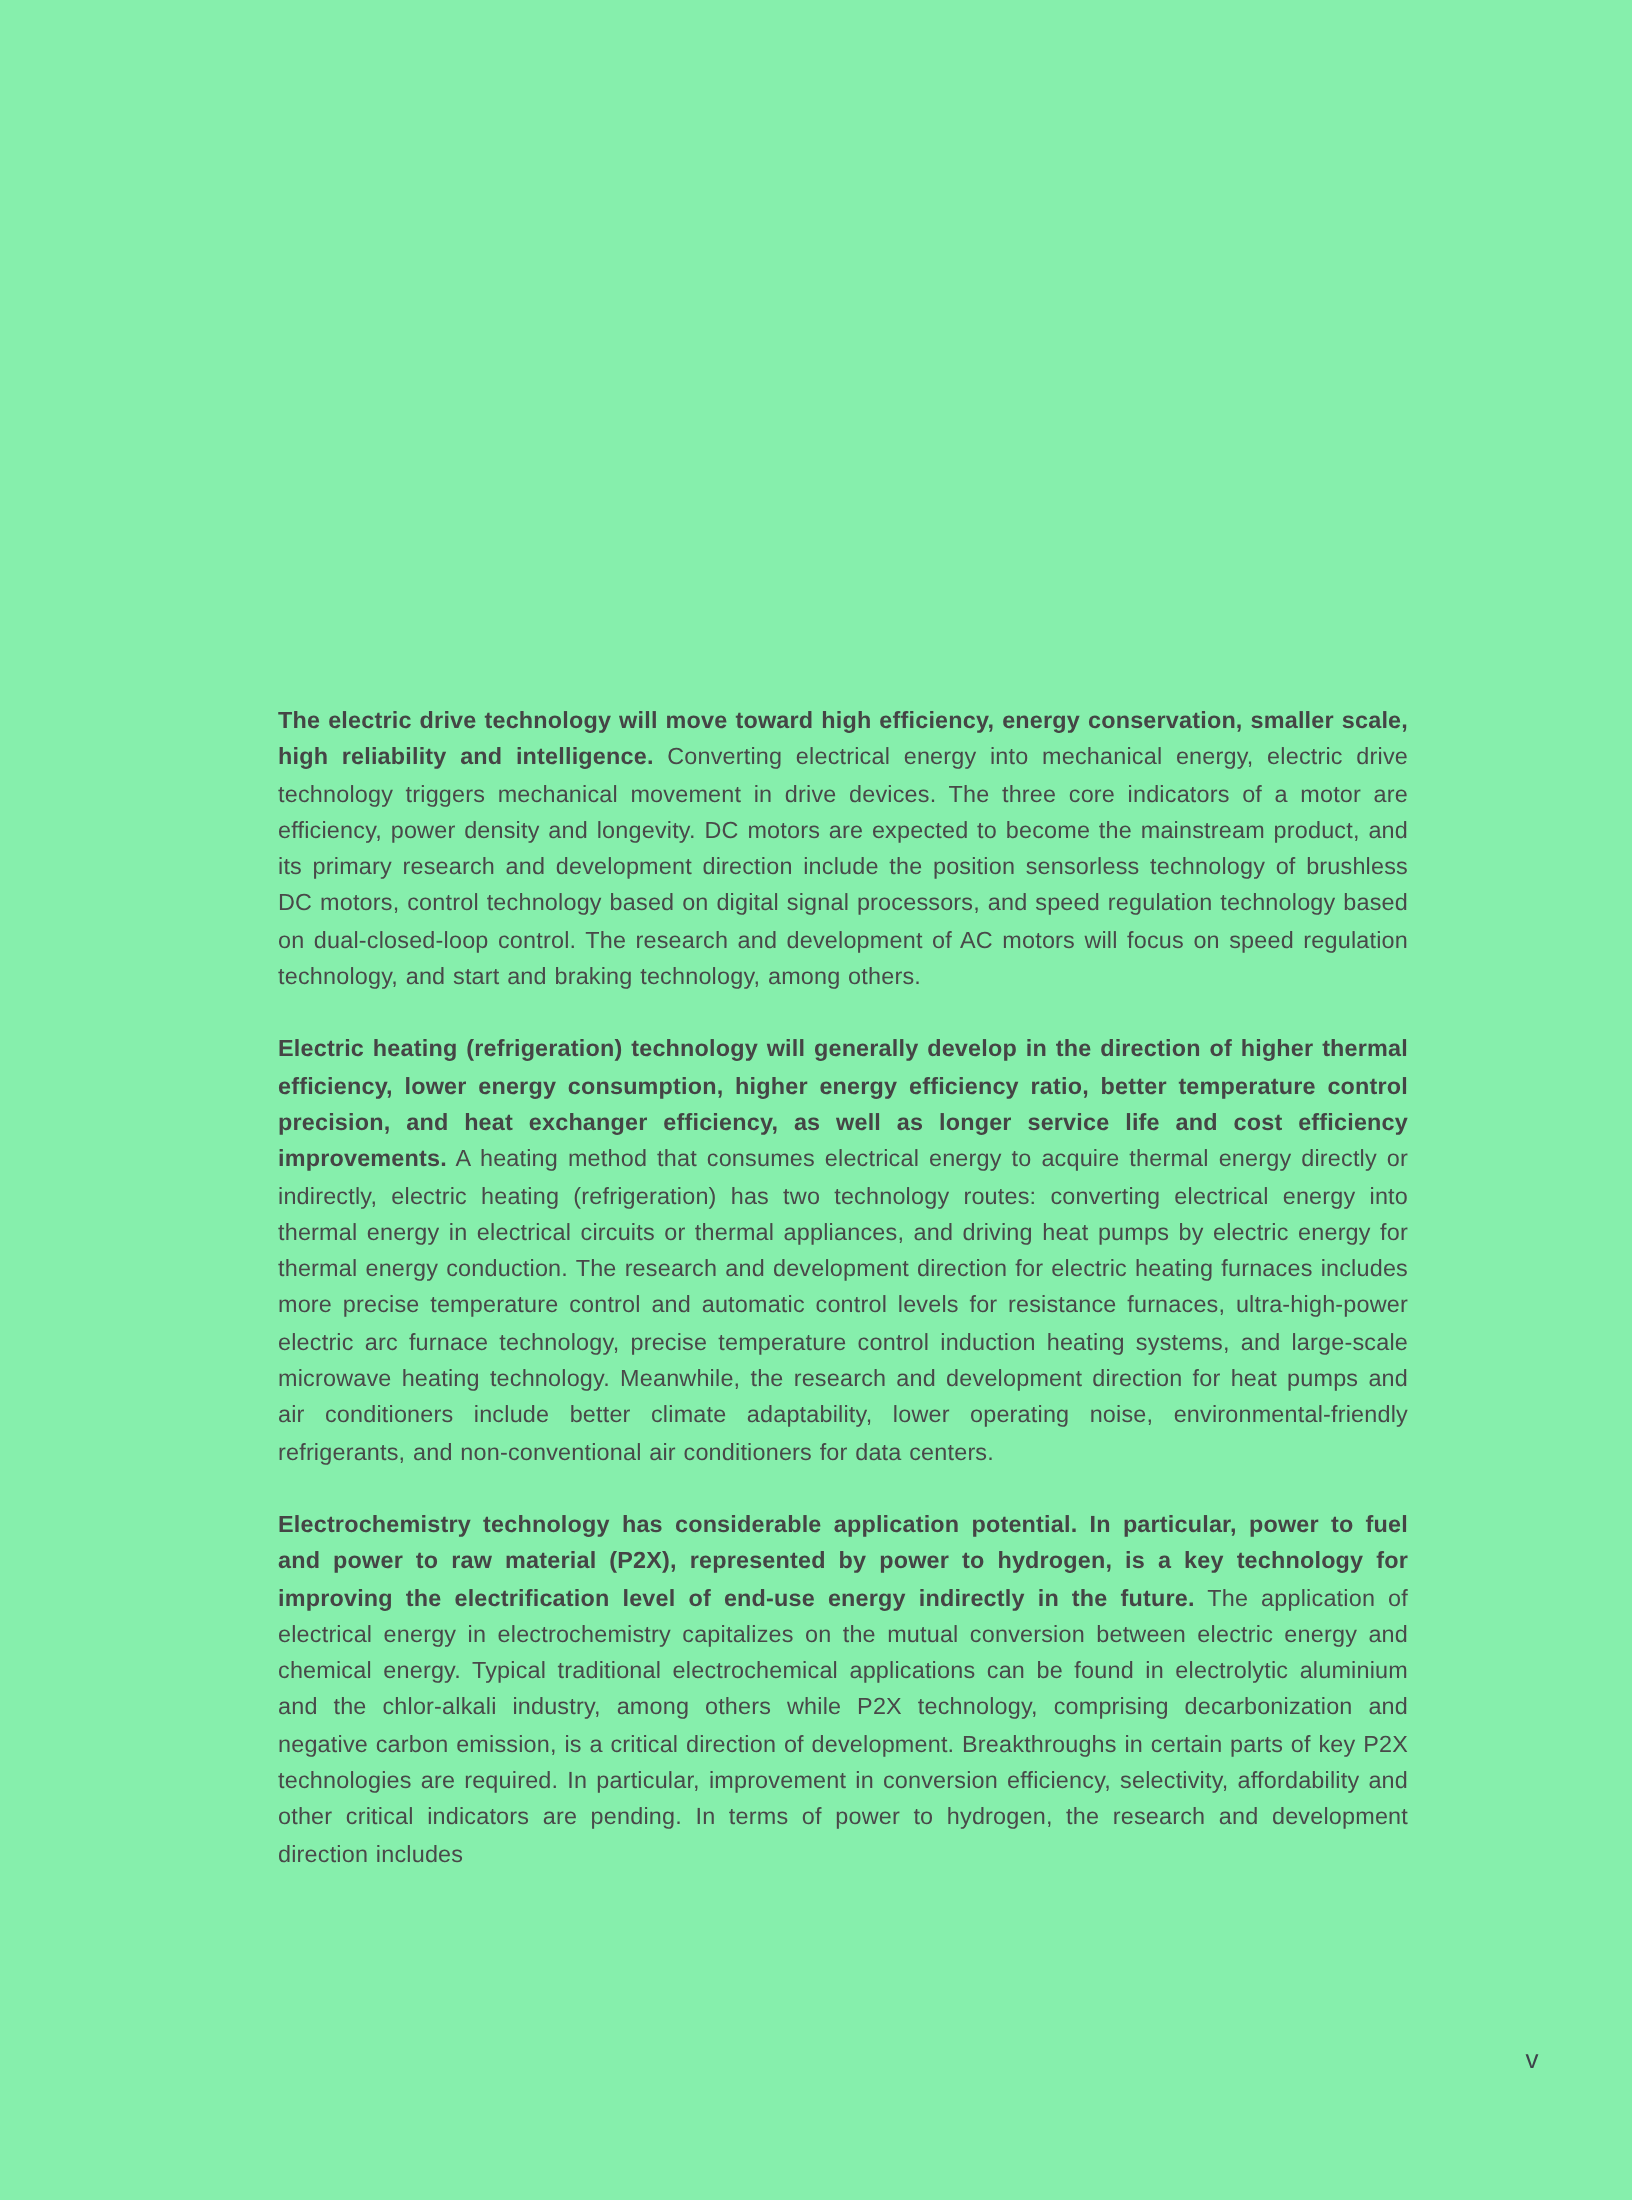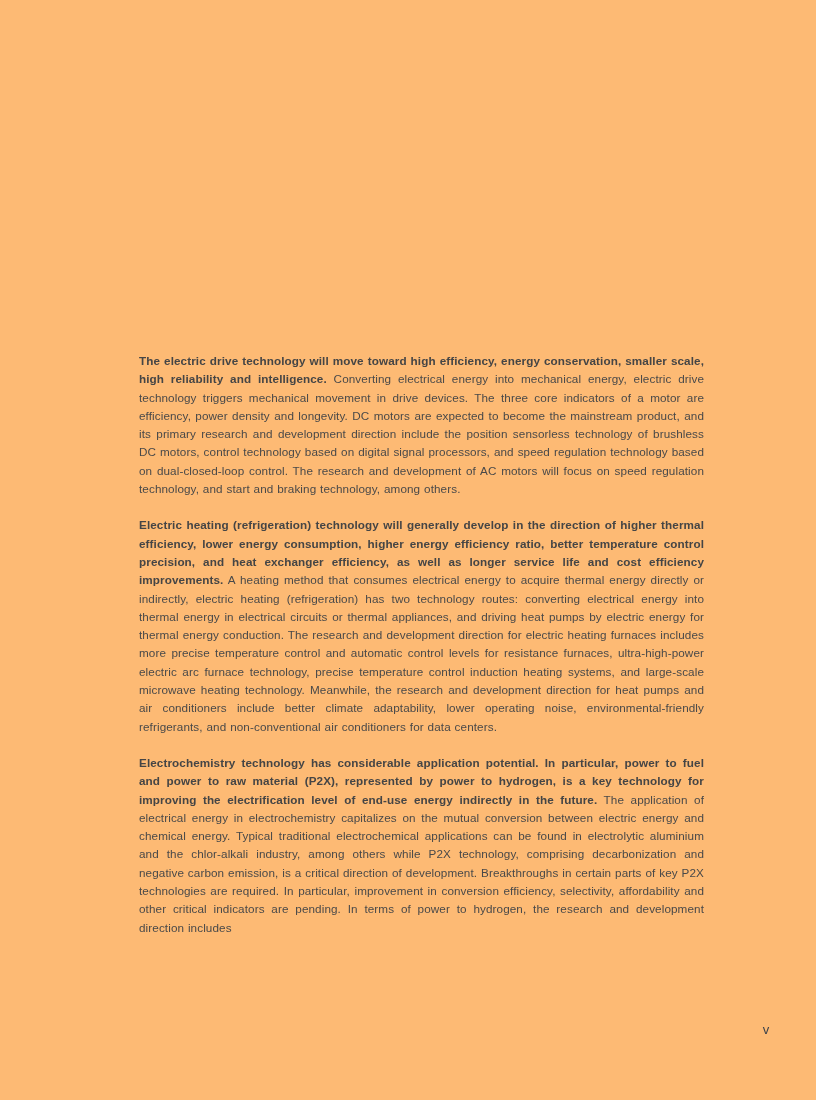--- a/index.html
+++ b/index.html
@@ -5,21 +5,21 @@
   * { box-sizing: border-box; }
   html, body {
     margin: 0;
     padding: 0;
     background: #ffffff;
   }
   .page {
     position: relative;
     width: 816px;
     height: 1100px;
-    background: #fdba74;
+    background: #86efac;
     overflow: hidden;
     font-family: "Liberation Sans", sans-serif;
   }
   .text-block {
     position: absolute;
     left: 139px;
     top: 352px;
     width: 565px;
     color: #494949;
     font-size: 11.7px;

